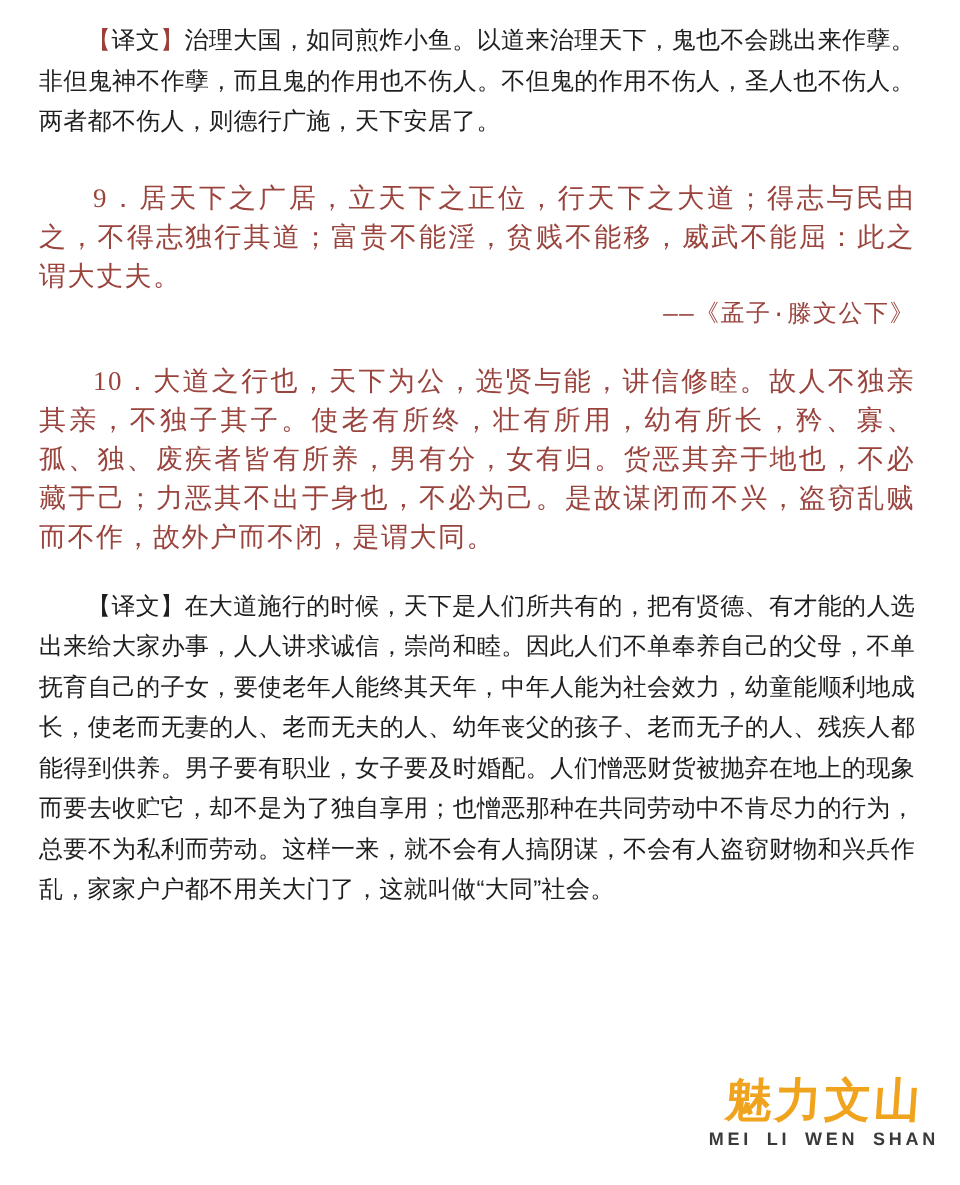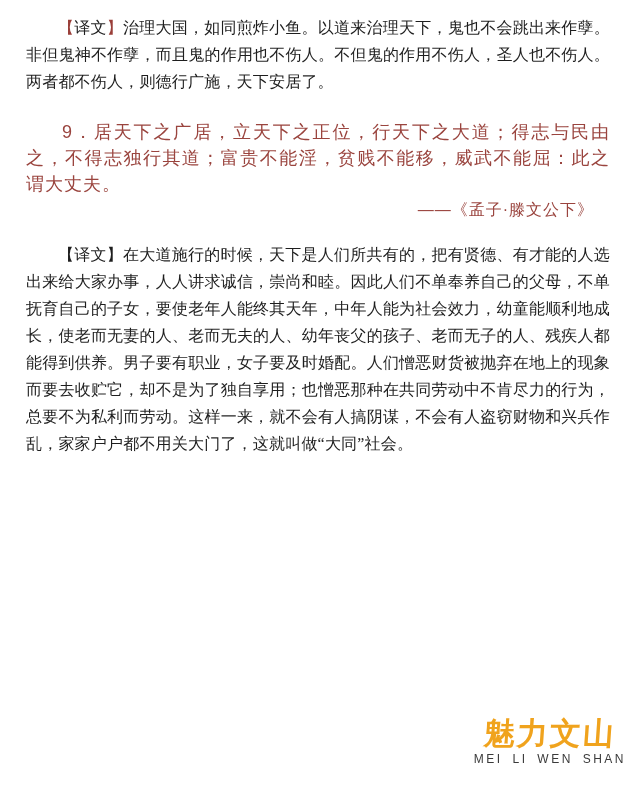--- a/index.html
+++ b/index.html
@@ -13,41 +13,40 @@
     font-family:"Liberation Sans", sans-serif;
   }
   .trans {
     margin:0;
     font-size:16px;
     line-height:27px;
     color:#1e1e1e;
     text-indent:2em;
     text-align:justify;
     letter-spacing:0.2px;
-    font-family:Liberation Serif, serif;
   }
   .trans .marker-red { color:#9a3f39; }
   .quote {
     margin:24px 0 0 0;
     font-size:18px;
     line-height:26px;
     color:#9a443e;
     letter-spacing:1px;
     text-indent:2em;
     text-align:justify;
-    font-family:Liberation Sans, sans-serif;
+    font-family:Liberation Serif, serif;
   }
   .source {
-    margin:2px 16px 0 0;
+    margin:2px 0 0 0;
     font-size:16px;
     line-height:22px;
     color:#9a443e;
     text-align:right;
     letter-spacing:1px;
-    font-family:Liberation Sans, sans-serif;
+    font-family:Liberation Mono, monospace;
   }
   .gap-sm { margin-top:20px; }
   .quote-2 { margin-top:20px; }
   .logo {
     position:absolute;
     right:14px; top:718px;
     text-align:center;
     line-height:1;
   }
   .logo-cn {
@@ -55,38 +54,39 @@
     font-weight:bold;
     color:#f0a31d;
     letter-spacing:2px;
     transform:skewX(-4deg);
     font-family:"Liberation Serif", serif;
     white-space:nowrap;
   }
   .logo-en {
     margin-top:4px;
     font-size:12px;
-    font-weight:normal;
+    font-weight:bold;
     color:#3a3a3a;
     letter-spacing:2.5px;
     word-spacing:4px;
     white-space:nowrap;
   }
 </style>
 </head>
 <body>
 
 <div class="page">
 
   <p class="trans"><span class="marker-red">【</span><span>译文</span><span class="marker-red">】</span><span>治理大国，如同煎炸小鱼。以道来治理天下，鬼也不会跳出来作孽。非但鬼神不作孽，而且鬼的作用也不伤人。不但鬼的作用不伤人，圣人也不伤人。两者都不伤人，则德行广施，天下安居了。</span></p>
 
   <p class="quote">9．居天下之广居，立天下之正位，行天下之大道；得志与民由之，不得志独行其道；富贵不能淫，贫贱不能移，威武不能屈：此之谓大丈夫。</p>
   <p class="source">——《孟子·滕文公下》</p>
 
 
+  <p class="quote quote-2">10．大道之行也，天下为公，选贤与能，讲信修睦。故人不独亲其亲，不独子其子。使老有所终，壮有所用，幼有所长，矜、寡、孤、独、废疾者皆有所养，男有分，女有归。货恶其弃于地也，不必藏于己；力恶其不出于身也，不必为己。是故谋闭而不兴，盗窃乱贼而不作，故外户而不闭，是谓大同。</p>
 
   <p class="trans gap-sm"><span>【</span><span>译文</span><span>】</span><span>在大道施行的时候，天下是人们所共有的，把有贤德、有才能的人选出来给大家办事，人人讲求诚信，崇尚和睦。因此人们不单奉养自己的父母，不单抚育自己的子女，要使老年人能终其天年，中年人能为社会效力，幼童能顺利地成长，使老而无妻的人、老而无夫的人、幼年丧父的孩子、老而无子的人、残疾人都能得到供养。男子要有职业，女子要及时婚配。人们憎恶财货被抛弃在地上的现象而要去收贮它，却不是为了独自享用；也憎恶那种在共同劳动中不肯尽力的行为，总要不为私利而劳动。这样一来，就不会有人搞阴谋，不会有人盗窃财物和兴兵作乱，家家户户都不用关大门了，这就叫做“大同”社会。</span></p>
 
   <div class="logo">
     <div class="logo-cn">魅力文山</div>
     <div class="logo-en">MEI LI WEN SHAN</div>
   </div>
 
 </div>
 

